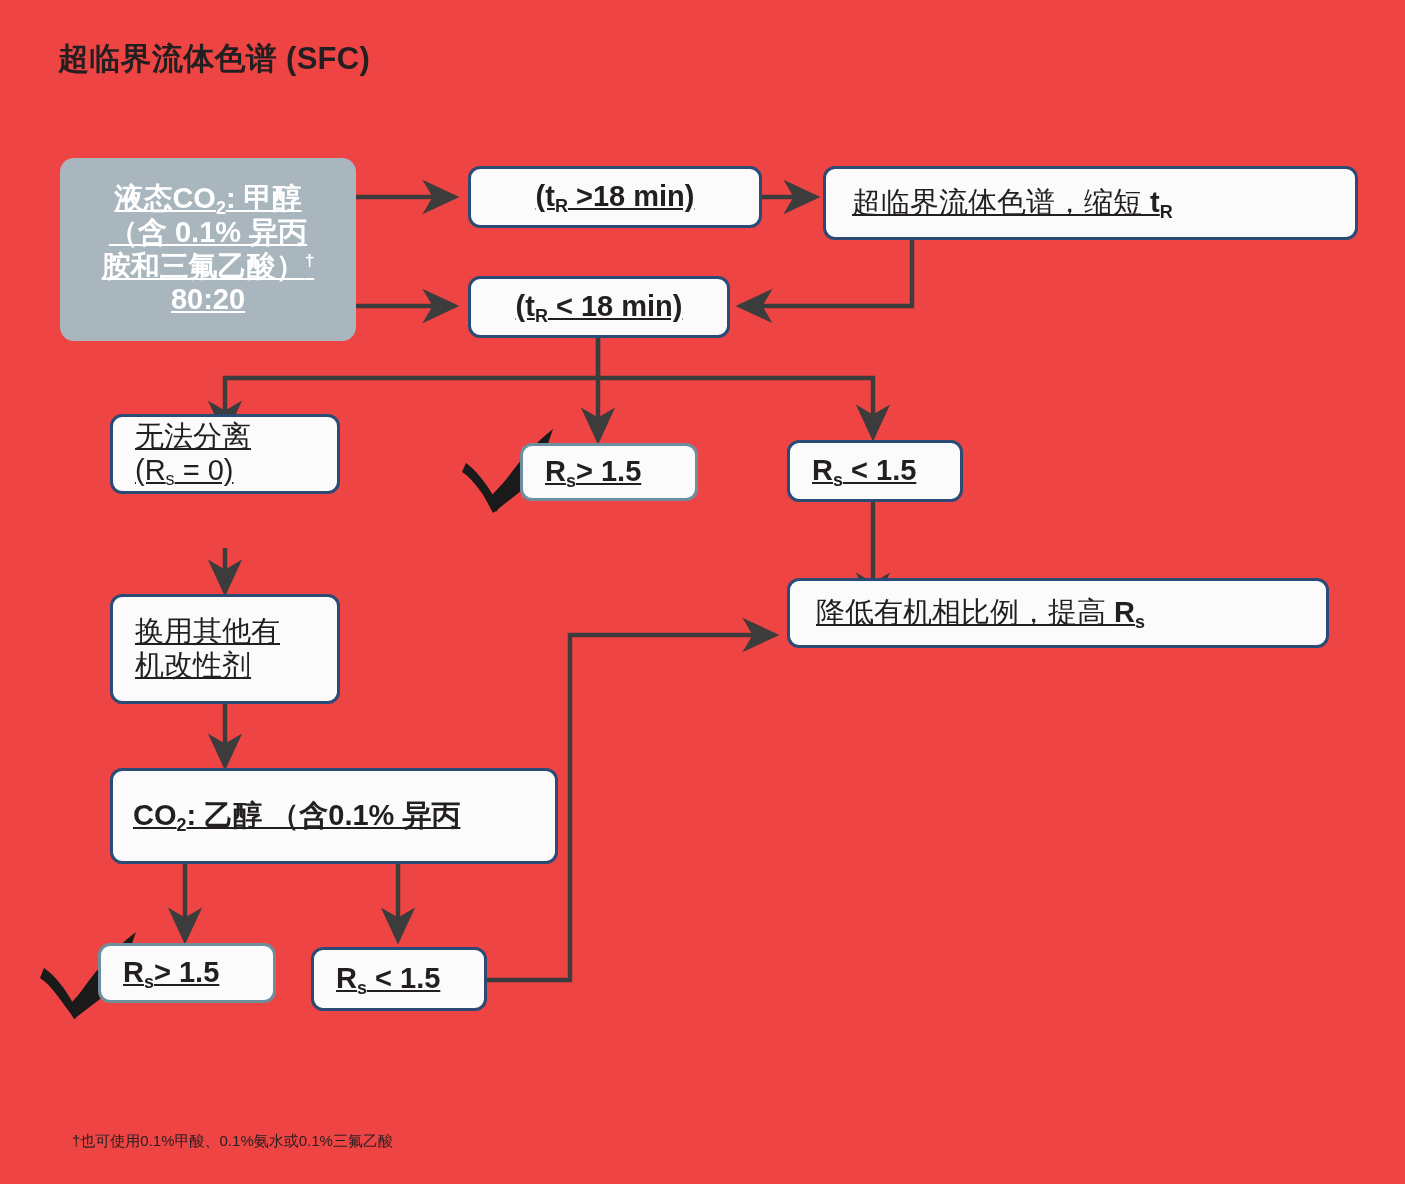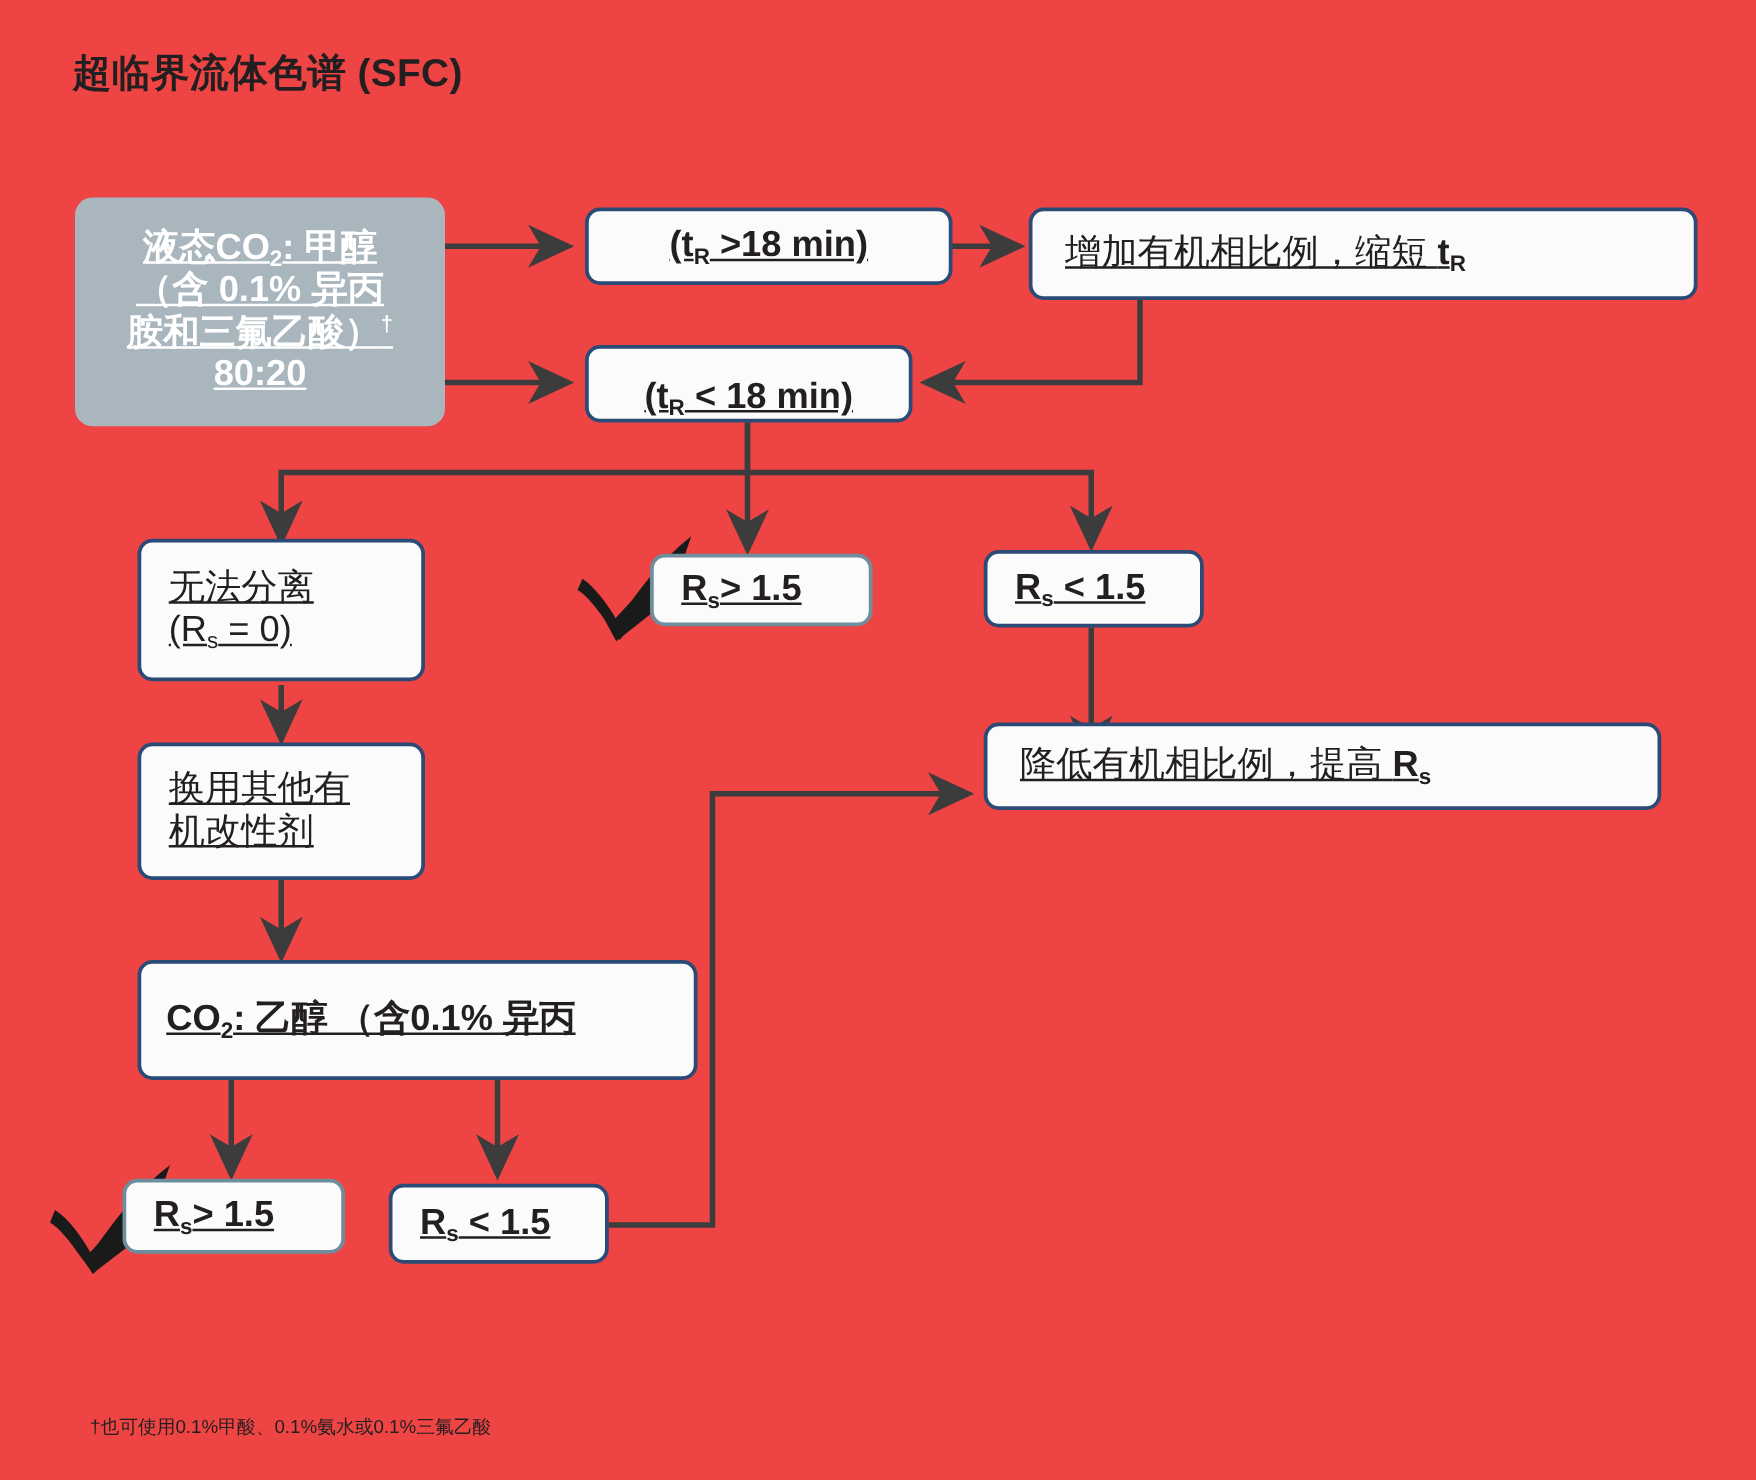--- a/index.html
+++ b/index.html
@@ -155,29 +155,29 @@
       <span>（含 0.1% 异丙</span><br>
       <span>胺和三氟乙酸）</span><sup>†</sup><br>
       <span>80:20</span>
     </span>
   </div>
 
   <div class="node center f26 bold" style="left:468px; top:166px; width:294px; height:62px;">
     <span class="txt"><span>(t</span><sub>R</sub><span> &gt;18 min)</span></span>
   </div>
 
-  <div class="node center f26 bold" style="left:468px; top:276px; width:262px; height:62px;align-items:flex-end;">
+  <div class="node center f26 bold" style="left:468px; top:276px; width:262px; height:62px;">
     <span class="txt"><span>(t</span><sub>R</sub><span> &lt; 18 min)</span></span>
   </div>
 
   <div class="node f26" style="left:823px; top:166px; width:535px; height:74px; padding-left:26px;">
-    <span class="txt"><span>增加有机相比例，缩短 </span><span class="bold">t</span><sub class="bold">R</sub></span>
-  </div>
-
-  <div class="node f26" style="left:110px; top:431px; width:230px; height:114px; padding-left:22px;">
+    <span class="txt"><span>超临界流体色谱，缩短 </span><span class="bold">t</span><sub class="bold">R</sub></span>
+  </div>
+
+  <div class="node f26" style="left:110px; top:414px; width:230px; height:80px; padding-left:22px;">
     <span class="txt">
       <span>无法分离</span><br>
       <span>(R</span><sub>s</sub><span> = 0)</span>
     </span>
   </div>
 
   <div class="node light f26 bold" style="left:520px; top:443px; width:178px; height:58px; padding-left:22px;">
     <span class="txt"><span>R</span><sub>s</sub><span>&gt; 1.5</span></span>
   </div>
 

